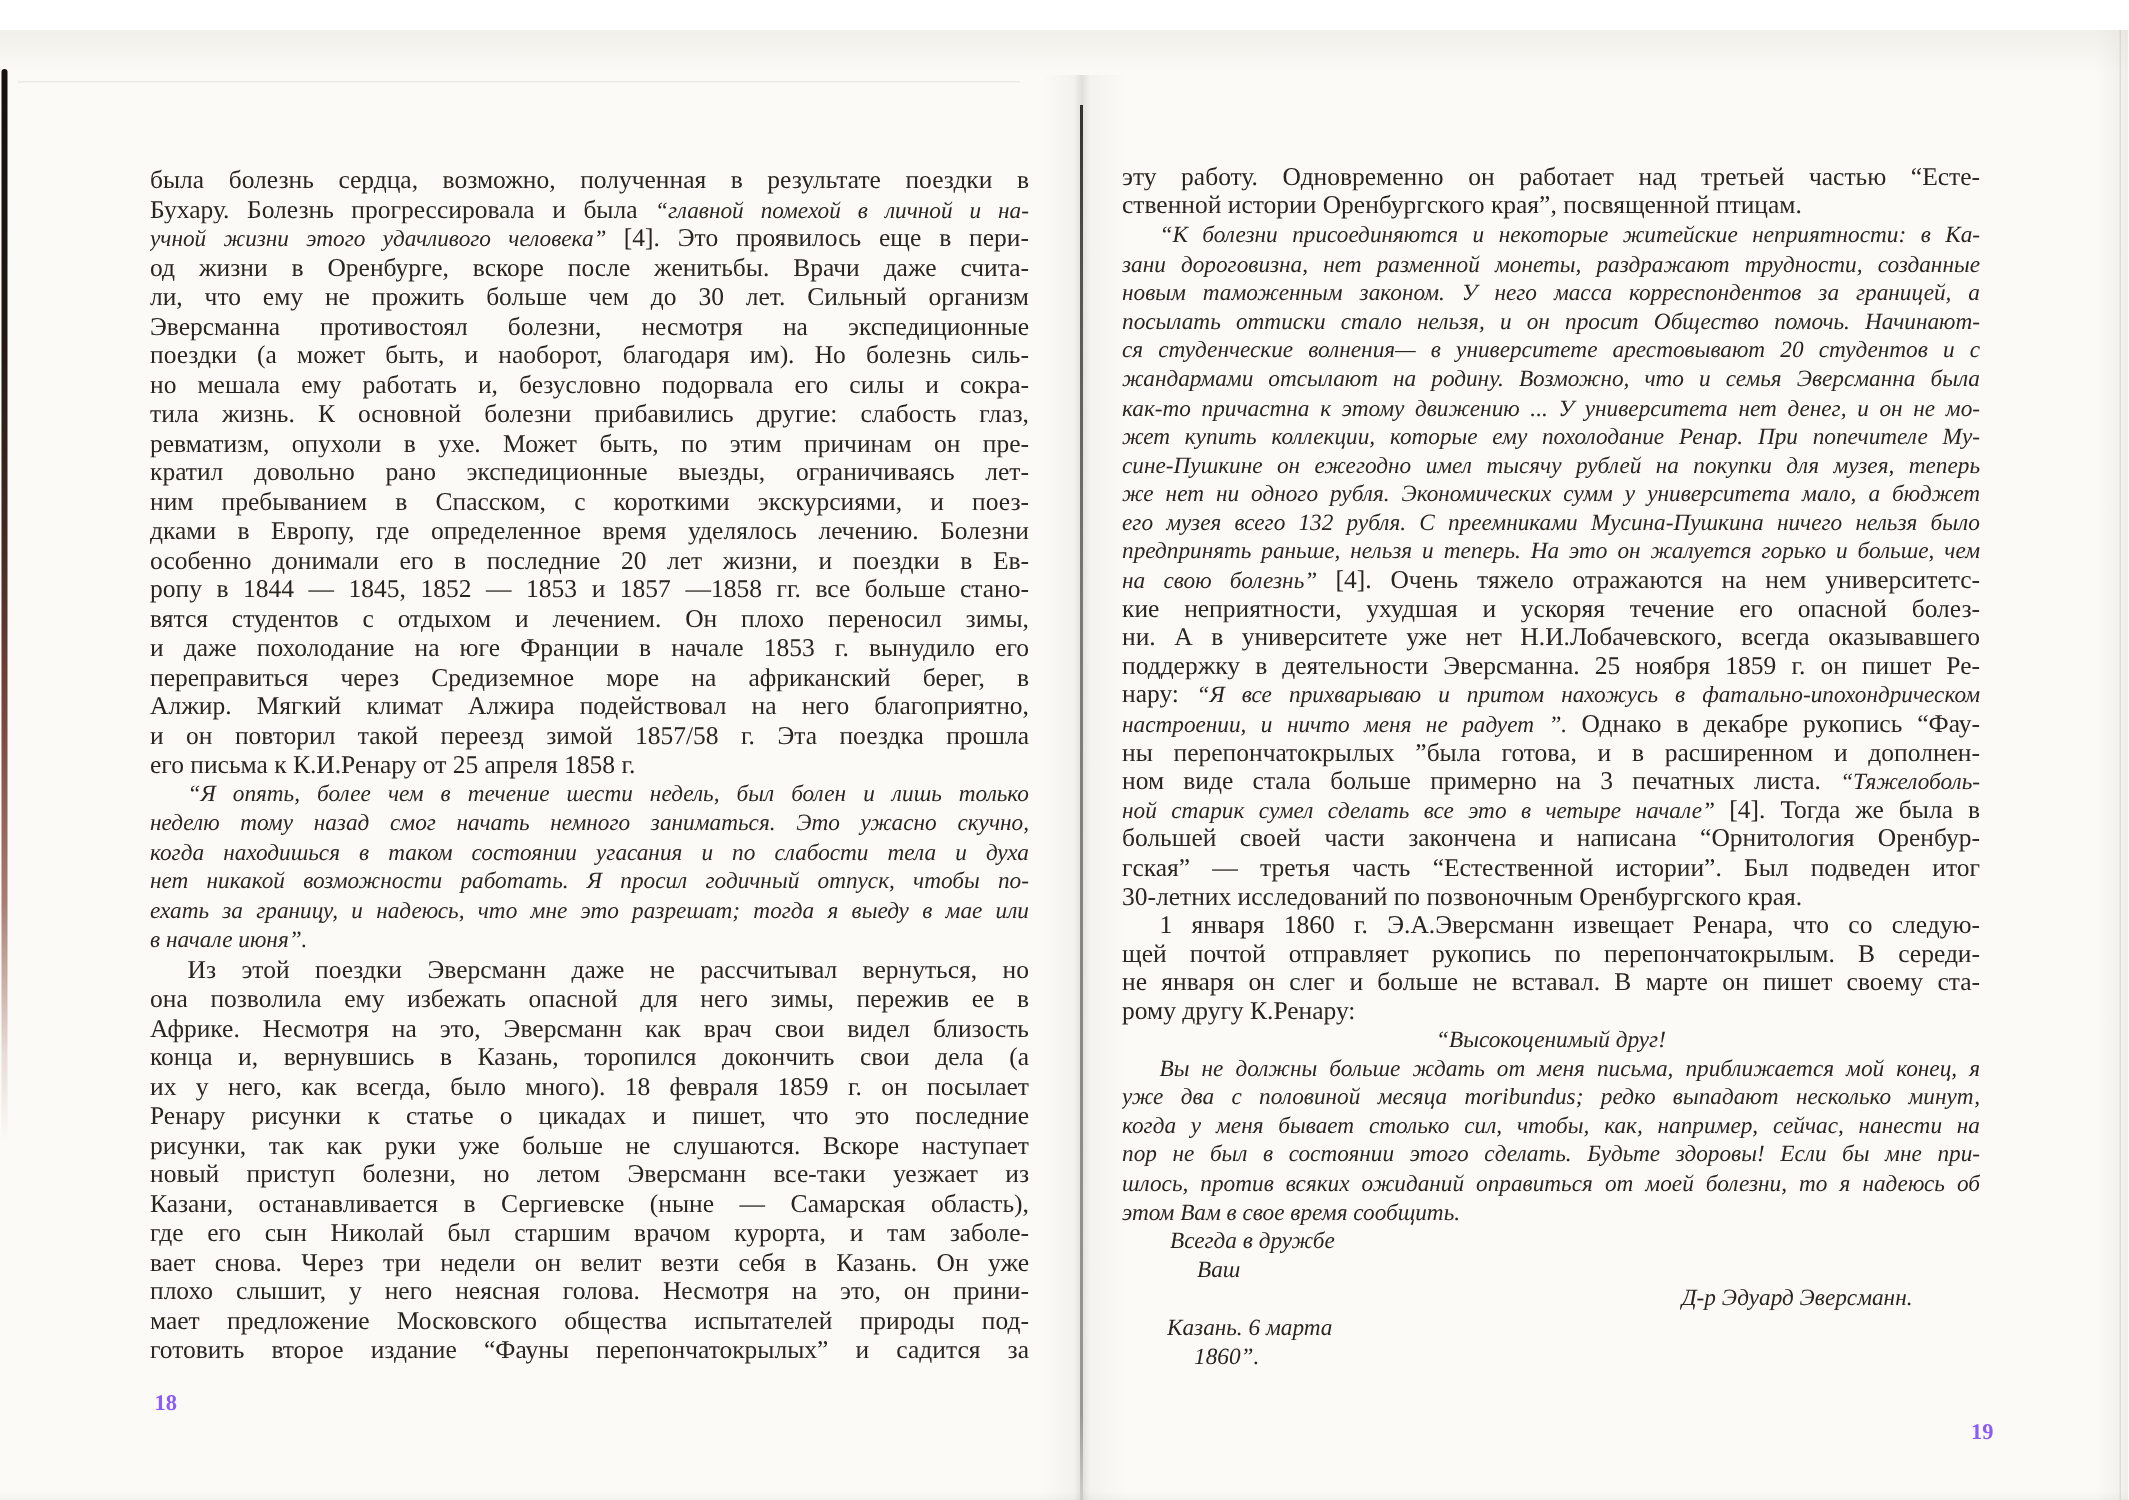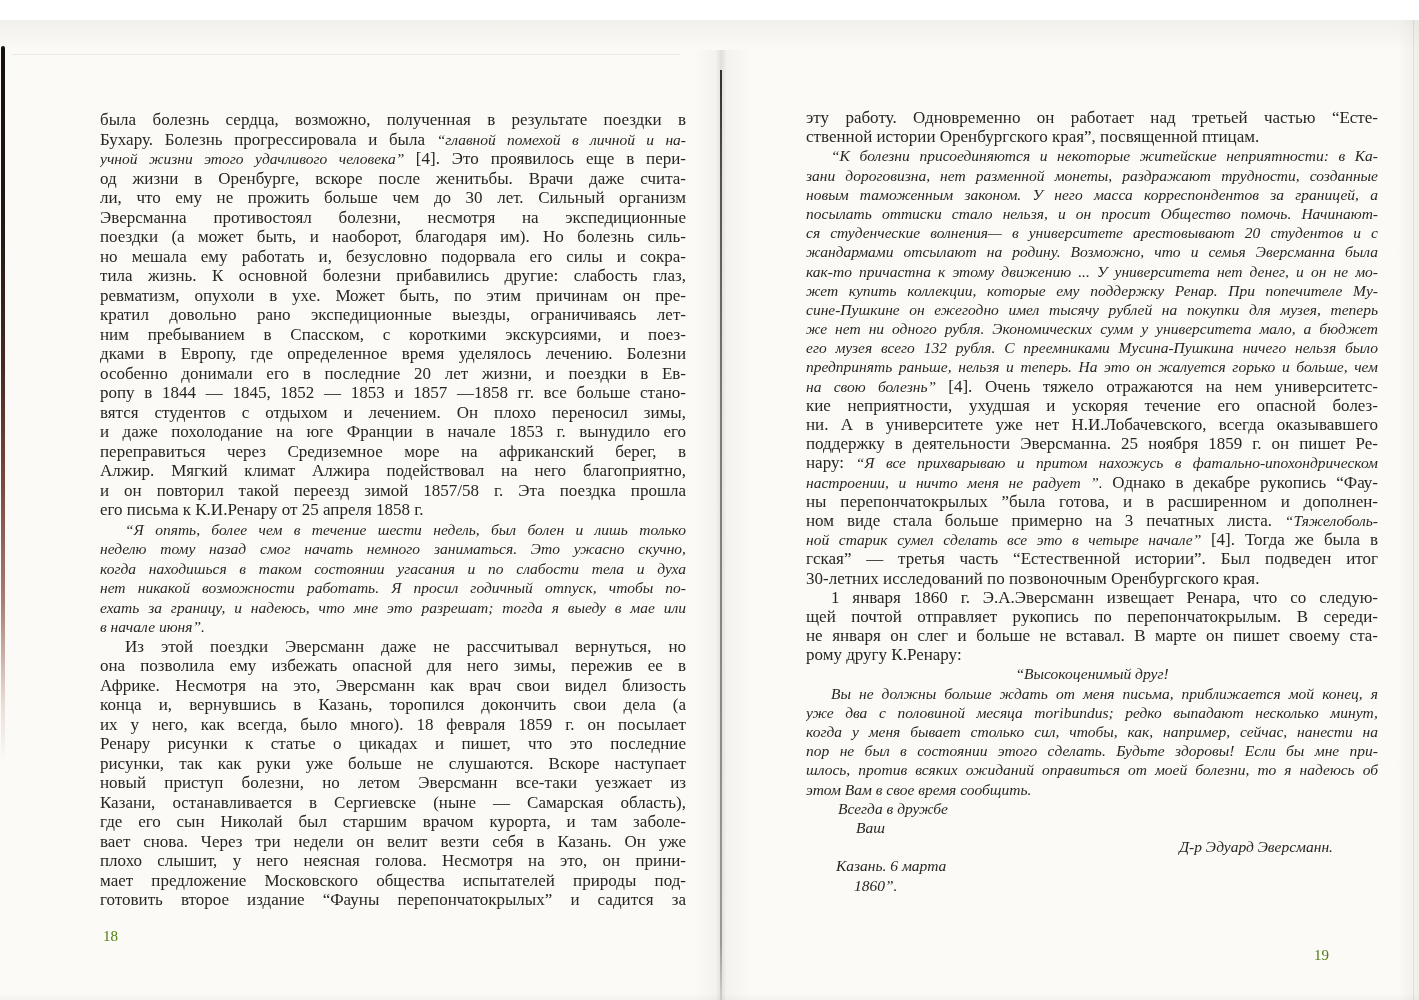--- a/index.html
+++ b/index.html
@@ -21,39 +21,39 @@
   #spread::before{
     content:"";position:absolute;inset:0;
     background:
       linear-gradient(to bottom, rgba(200,195,185,0.18) 0px, rgba(200,195,185,0) 30px),
       linear-gradient(to top, rgba(140,136,128,0.28) 0px, rgba(140,136,128,0) 26px),
       linear-gradient(to left, rgba(160,156,148,0.12) 0px, rgba(160,156,148,0) 22px);
     pointer-events:none;
   }
   .page{position:absolute;}
   #left-text{left:100px;top:90px;width:586px;}
-  #right-text{left:806px;top:88px;width:572px;}
+  #right-text{left:748px;top:88px;width:572px;}
   .para{margin:0;}
   .line{
     height:19.5px;line-height:19.5px;
     overflow:hidden;
     font-size:17px;
   }
   .page-right .line{height:19.2px;line-height:19.2px;}
   .al-justify .line{text-align:justify;text-align-last:justify;}
   .al-justify:not(.jlast) .line:last-child{text-align-last:left;}
   .al-center .line{text-align:left;text-align-last:center;}
   .al-right .line{text-align:right;text-align-last:right;}
   .al-left .line{text-align:left;text-align-last:left;}
   .ind .line:first-child{text-indent:25px;}
   .it .line{font-style:italic;font-size:15.5px;}
   .r-i{font-style:italic;font-size:15.5px;}
   .r-n{font-style:normal;font-size:17px;}
   .page-number{
-    position:absolute;font-size:15px;color:#4d7c0f;
+    position:absolute;font-size:15px;color:#8b5cf6;font-weight:bold;
   }
   #page-num-left{left:103px;top:908px;}
   #page-num-right{left:1314px;top:927px;}
   
   .gutter-shade{
     position:absolute;left:694px;top:30px;width:58px;height:970px;
     background:linear-gradient(to right,
       rgba(60,55,50,0) 0%, rgba(60,55,50,0.04) 38%,
       rgba(60,55,50,0.14) 47%, rgba(60,55,50,0.04) 56%, rgba(60,55,50,0) 100%);
     pointer-events:none;
@@ -153,34 +153,35 @@
         <div class="line">ственной истории Оренбургского края”, посвященной птицам.</div>
       </div>
       <div class="para al-justify ind">
         <div class="line"><span class="r-i">“К болезни присоединяются и некоторые житейские неприятности: в Ка-</span></div>
         <div class="line"><span class="r-i">зани дороговизна, нет разменной монеты, раздражают трудности, созданные</span></div>
         <div class="line"><span class="r-i">новым таможенным законом. У него масса корреспондентов за границей, а</span></div>
         <div class="line"><span class="r-i">посылать оттиски стало нельзя, и он просит Общество помочь. Начинают-</span></div>
         <div class="line"><span class="r-i">ся студенческие волнения— в университете арестовывают 20 студентов и с</span></div>
         <div class="line"><span class="r-i">жандармами отсылают на родину. Возможно, что и семья Эверсманна была</span></div>
         <div class="line"><span class="r-i">как-то причастна к этому движению ... У университета нет денег, и он не мо-</span></div>
-        <div class="line"><span class="r-i">жет купить коллекции, которые ему поддержку Ренар. При попечителе Му-</span></div>
+        <div class="line"><span class="r-i">жет купить коллекции, которые ему похолодание Ренар. При попечителе Му-</span></div>
         <div class="line"><span class="r-i">сине-Пушкине он ежегодно имел тысячу рублей на покупки для музея, теперь</span></div>
         <div class="line"><span class="r-i">же нет ни одного рубля. Экономических сумм у университета мало, а бюджет</span></div>
         <div class="line"><span class="r-i">его музея всего 132 рубля. С преемниками Мусина-Пушкина ничего нельзя было</span></div>
         <div class="line"><span class="r-i">предпринять раньше, нельзя и теперь. На это он жалуется горько и больше, чем</span></div>
         <div class="line"><span class="r-i">на свою болезнь” </span><span class="r-n">[4]. Очень тяжело отражаются на нем университетс-</span></div>
         <div class="line">кие неприятности, ухудшая и ускоряя течение его опасной болез-</div>
         <div class="line">ни. А в университете уже нет Н.И.Лобачевского, всегда оказывавшего</div>
         <div class="line">поддержку в деятельности Эверсманна. 25 ноября 1859 г. он пишет Ре-</div>
         <div class="line"><span class="r-n">нару: </span><span class="r-i">“Я все прихварываю и притом нахожусь в фатально-ипохондрическом</span></div>
         <div class="line"><span class="r-i">настроении, и ничто меня не радует ”. </span><span class="r-n">Однако в декабре рукопись “Фау-</span></div>
         <div class="line">ны перепончатокрылых ”была готова, и в расширенном и дополнен-</div>
         <div class="line"><span class="r-n">ном виде стала больше примерно на 3 печатных листа. </span><span class="r-i">“Тяжелоболь-</span></div>
         <div class="line"><span class="r-i">ной старик сумел сделать все это в четыре начале” </span><span class="r-n">[4]. Тогда же была в</span></div>
+        <div class="line">большей своей части закончена и написана “Орнитология Оренбур-</div>
         <div class="line">гская” — третья часть “Естественной истории”. Был подведен итог</div>
         <div class="line">30-летних исследований по позвоночным Оренбургского края.</div>
       </div>
       <div class="para al-justify ind">
         <div class="line">1 января 1860 г. Э.А.Эверсманн извещает Ренара, что со следую-</div>
         <div class="line">щей почтой отправляет рукопись по перепончатокрылым. В середи-</div>
         <div class="line">не января он слег и больше не вставал. В марте он пишет своему ста-</div>
         <div class="line">рому другу К.Ренару:</div>
       </div>
       <div class="para al-center it">

